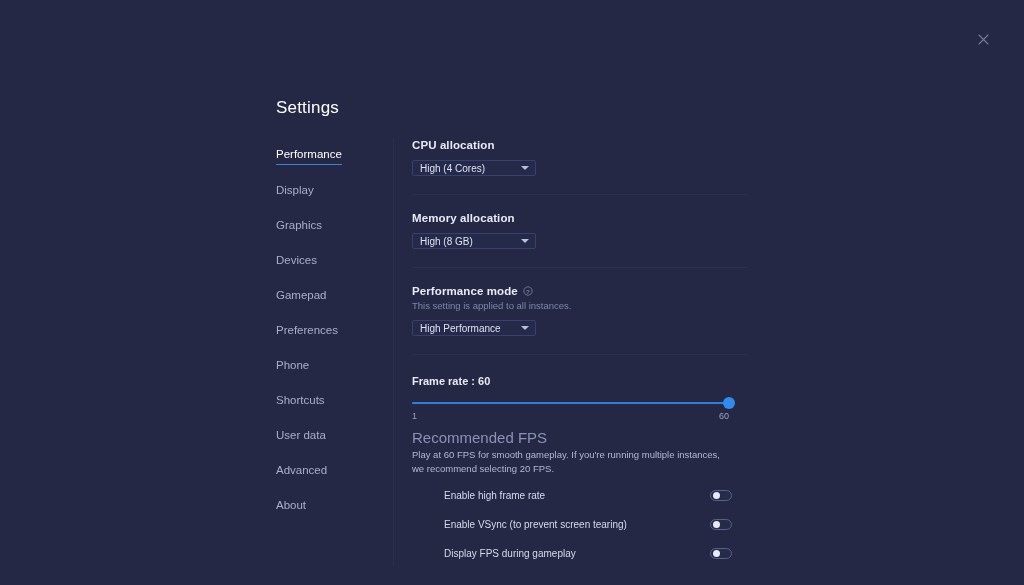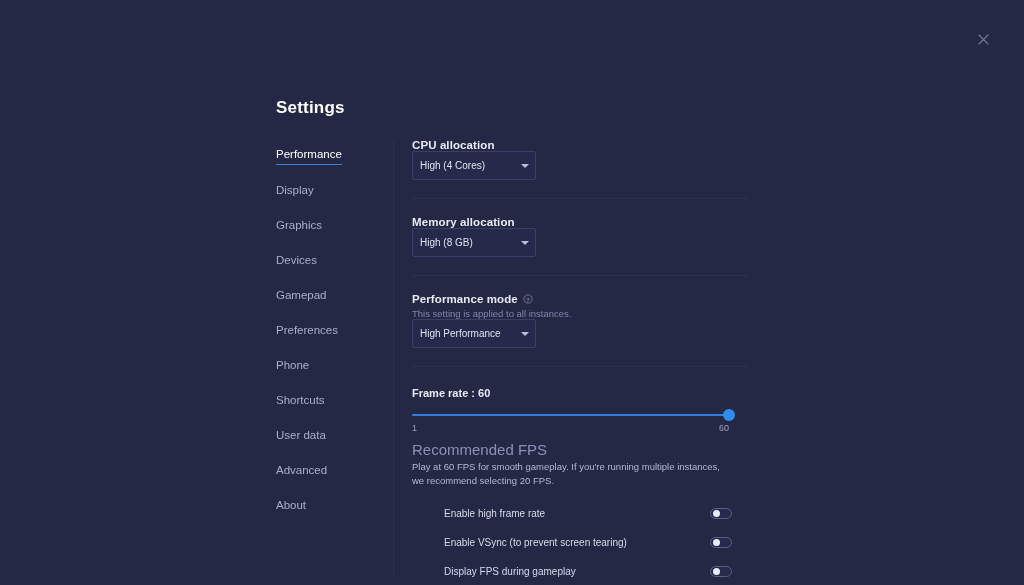--- a/index.html
+++ b/index.html
@@ -37,21 +37,21 @@
   
   .dialog {
     position: absolute;
     left: 276px;
     top: 98px;
     width: 472px;
   }
 
   .page-title {
     font-size: 17px;
-    font-weight: bold;
+    font-weight: normal;
     letter-spacing: .2px;
     color: #ffffff;
     margin-bottom: 21px;
   }
 
   .body-row {
     display: flex;
     align-items: flex-start;
   }
 
@@ -101,22 +101,23 @@
 
   .help-icon { display: inline-flex; opacity: .6; }
 
   .sub-note {
     font-size: 9.5px;
     color: #7f86ad;
     margin-top: 3px;
   }
 
   .select {
+    margin-top: 9px;
     width: 124px;
-    height: 29px;
+    height: 16px;
     background: #252a4a;
     border: 1px solid #3a406a;
     border-radius: 2px;
     display: flex;
     align-items: center;
     padding: 0 6px 0 7px;
     font-size: 10px;
     color: #dfe2f0;
     cursor: pointer;
     position: relative;
@@ -199,21 +200,21 @@
     color: #b3b8d4;
     margin-top: 2px;
     width: 320px;
     line-height: 1.45;
   }
 
   
   .toggle-list { margin-top: 14px; }
   .toggle-row {
     display: flex;
-    align-items: flex-end;
+    align-items: flex-start;
     justify-content: space-between;
     width: 320px;
     height: 17px;
     margin-bottom: 12px;
     padding-left: 32px;
   }
   .toggle-row:last-child { margin-bottom: 0; gap: 6px; }
   .toggle-text { font-size: 10px; color: #d7dbeb; }
   .switch {
     width: 22px;

